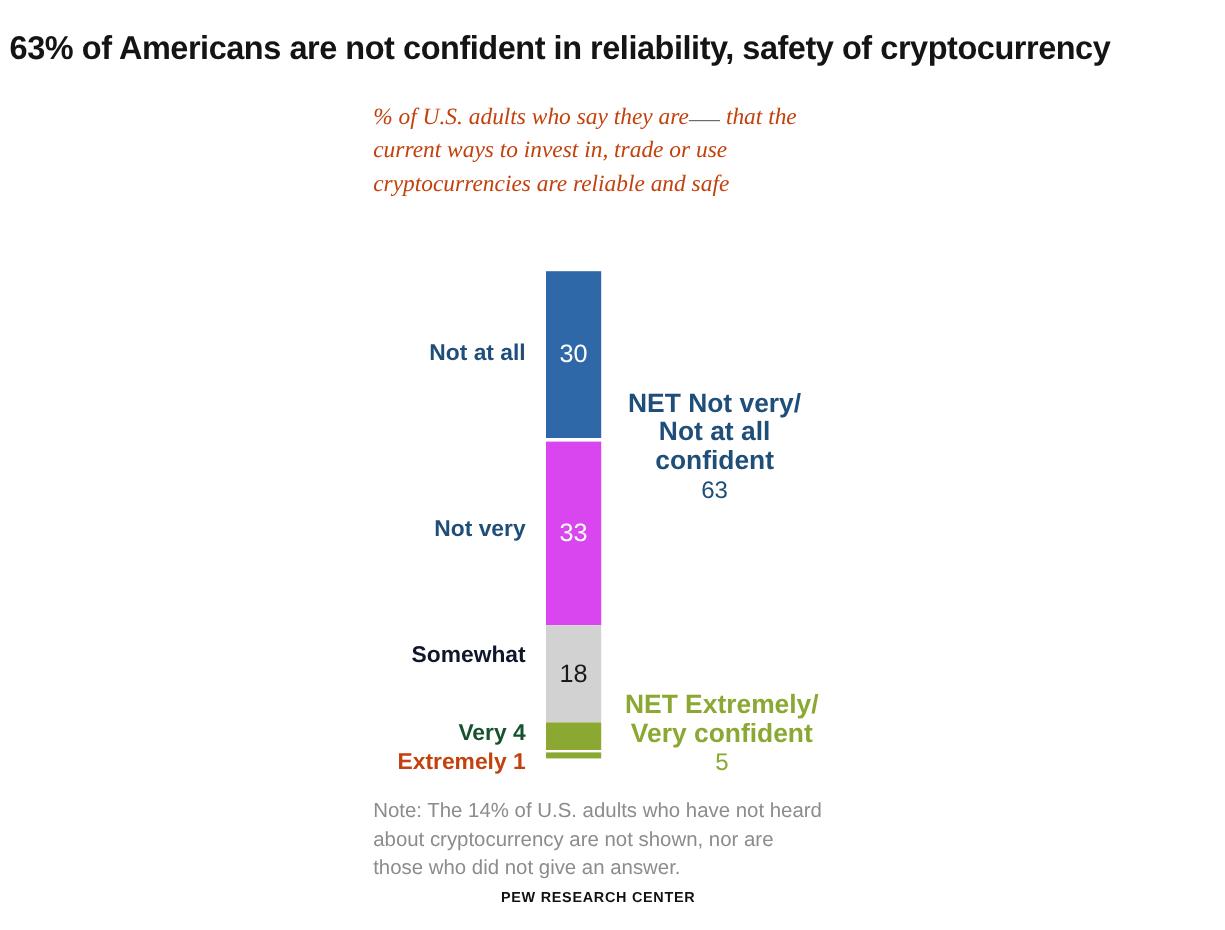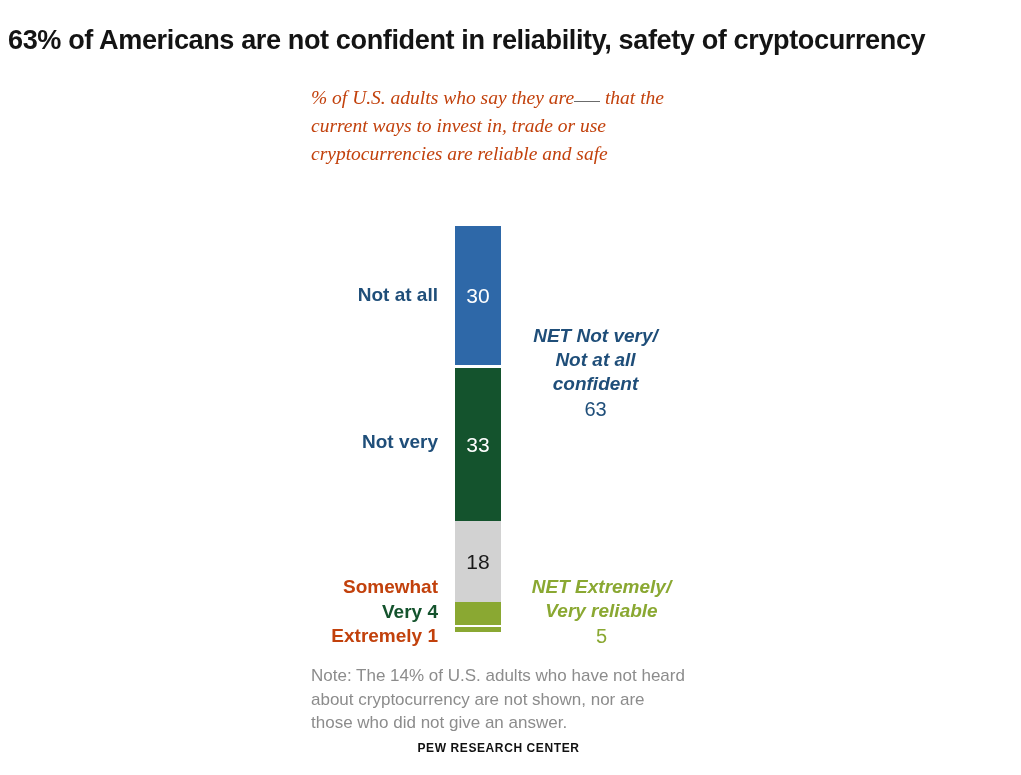--- a/index.html
+++ b/index.html
@@ -74,21 +74,21 @@
     align-items: center;
     justify-content: center;
   }
   .seg-value {
     font-family: "Liberation Sans", sans-serif;
     font-size: 21px;
     font-weight: normal;
     line-height: 1;
   }
   .seg-notatall { background: #2e68a8; height: 139px; }
-  .seg-notvery  { background: #14532d; height: 153px; }
+  .seg-notvery  { background: #d946ef; height: 153px; }
   .seg-somewhat { background: #d2d2d2; height: 81px; }
   .seg-very     { background: #8aa832; height: 23px; }
   .seg-extremely{ background: #8aa832; height: 5px; }
   .divider-white { height: 3px; background: #ffffff; width: 53px; }
   .divider-white-thin { height: 2px; background: #ffffff; width: 53px; }
 
   .seg-notatall .seg-value,
   .seg-notvery  .seg-value { color: #ffffff; }
   .seg-somewhat .seg-value { color: #1a1a1a; }
 
@@ -103,45 +103,44 @@
   }
   #label-not-at-all {
     left: 230px; top: 284px; width: 208px;
     color: #1f4e79;
   }
   #label-not-very {
     left: 230px; top: 431px; width: 208px;
     color: #1f4e79;
   }
   #label-somewhat {
-    left: 230px; top: 576px; width: 208px;
-    color: #c2410c;
+    left: 230px; top: 536px; width: 208px;
+    color: #0f172a;
     font-weight: bold;
   }
   #label-very {
     left: 230px; top: 601px; width: 208px;
     color: #14532d;
   }
   #label-extremely {
     left: 230px; top: 625px; width: 208px;
     color: #c2410c;
   }
 
   
   .net-block {
     position: absolute;
     text-align: center;
     font-family: "Liberation Sans", sans-serif;
     line-height: 24px;
   }
   .net-block .net-head {
-    font-size: 19px;
+    font-size: 22px;
     font-weight: bold;
     display: block;
-    font-style: italic;
   }
   .net-block .net-value {
     font-size: 20px;
     font-weight: normal;
     display: block;
     line-height: 26px;
   }
   #net-not-confident {
     left: 508px; top: 324px; width: 175px;
     color: #1f4e79;
@@ -211,20 +210,20 @@
 
   <div class="net-block" id="net-not-confident">
     <span class="net-head">NET Not very/</span>
     <span class="net-head">Not at all</span>
     <span class="net-head">confident</span>
     <span class="net-value">63</span>
   </div>
 
   <div class="net-block" id="net-confident">
     <span class="net-head">NET Extremely/</span>
-    <span class="net-head">Very reliable</span>
+    <span class="net-head">Very confident</span>
     <span class="net-value">5</span>
   </div>
 
 </div>
 
 <div id="chart-note">Note: The 14% of U.S. adults who have not heard about cryptocurrency are not shown, nor are those who did not give an answer.</div>
 <div id="chart-footer">PEW RESEARCH CENTER</div>
 
 </body></html>

